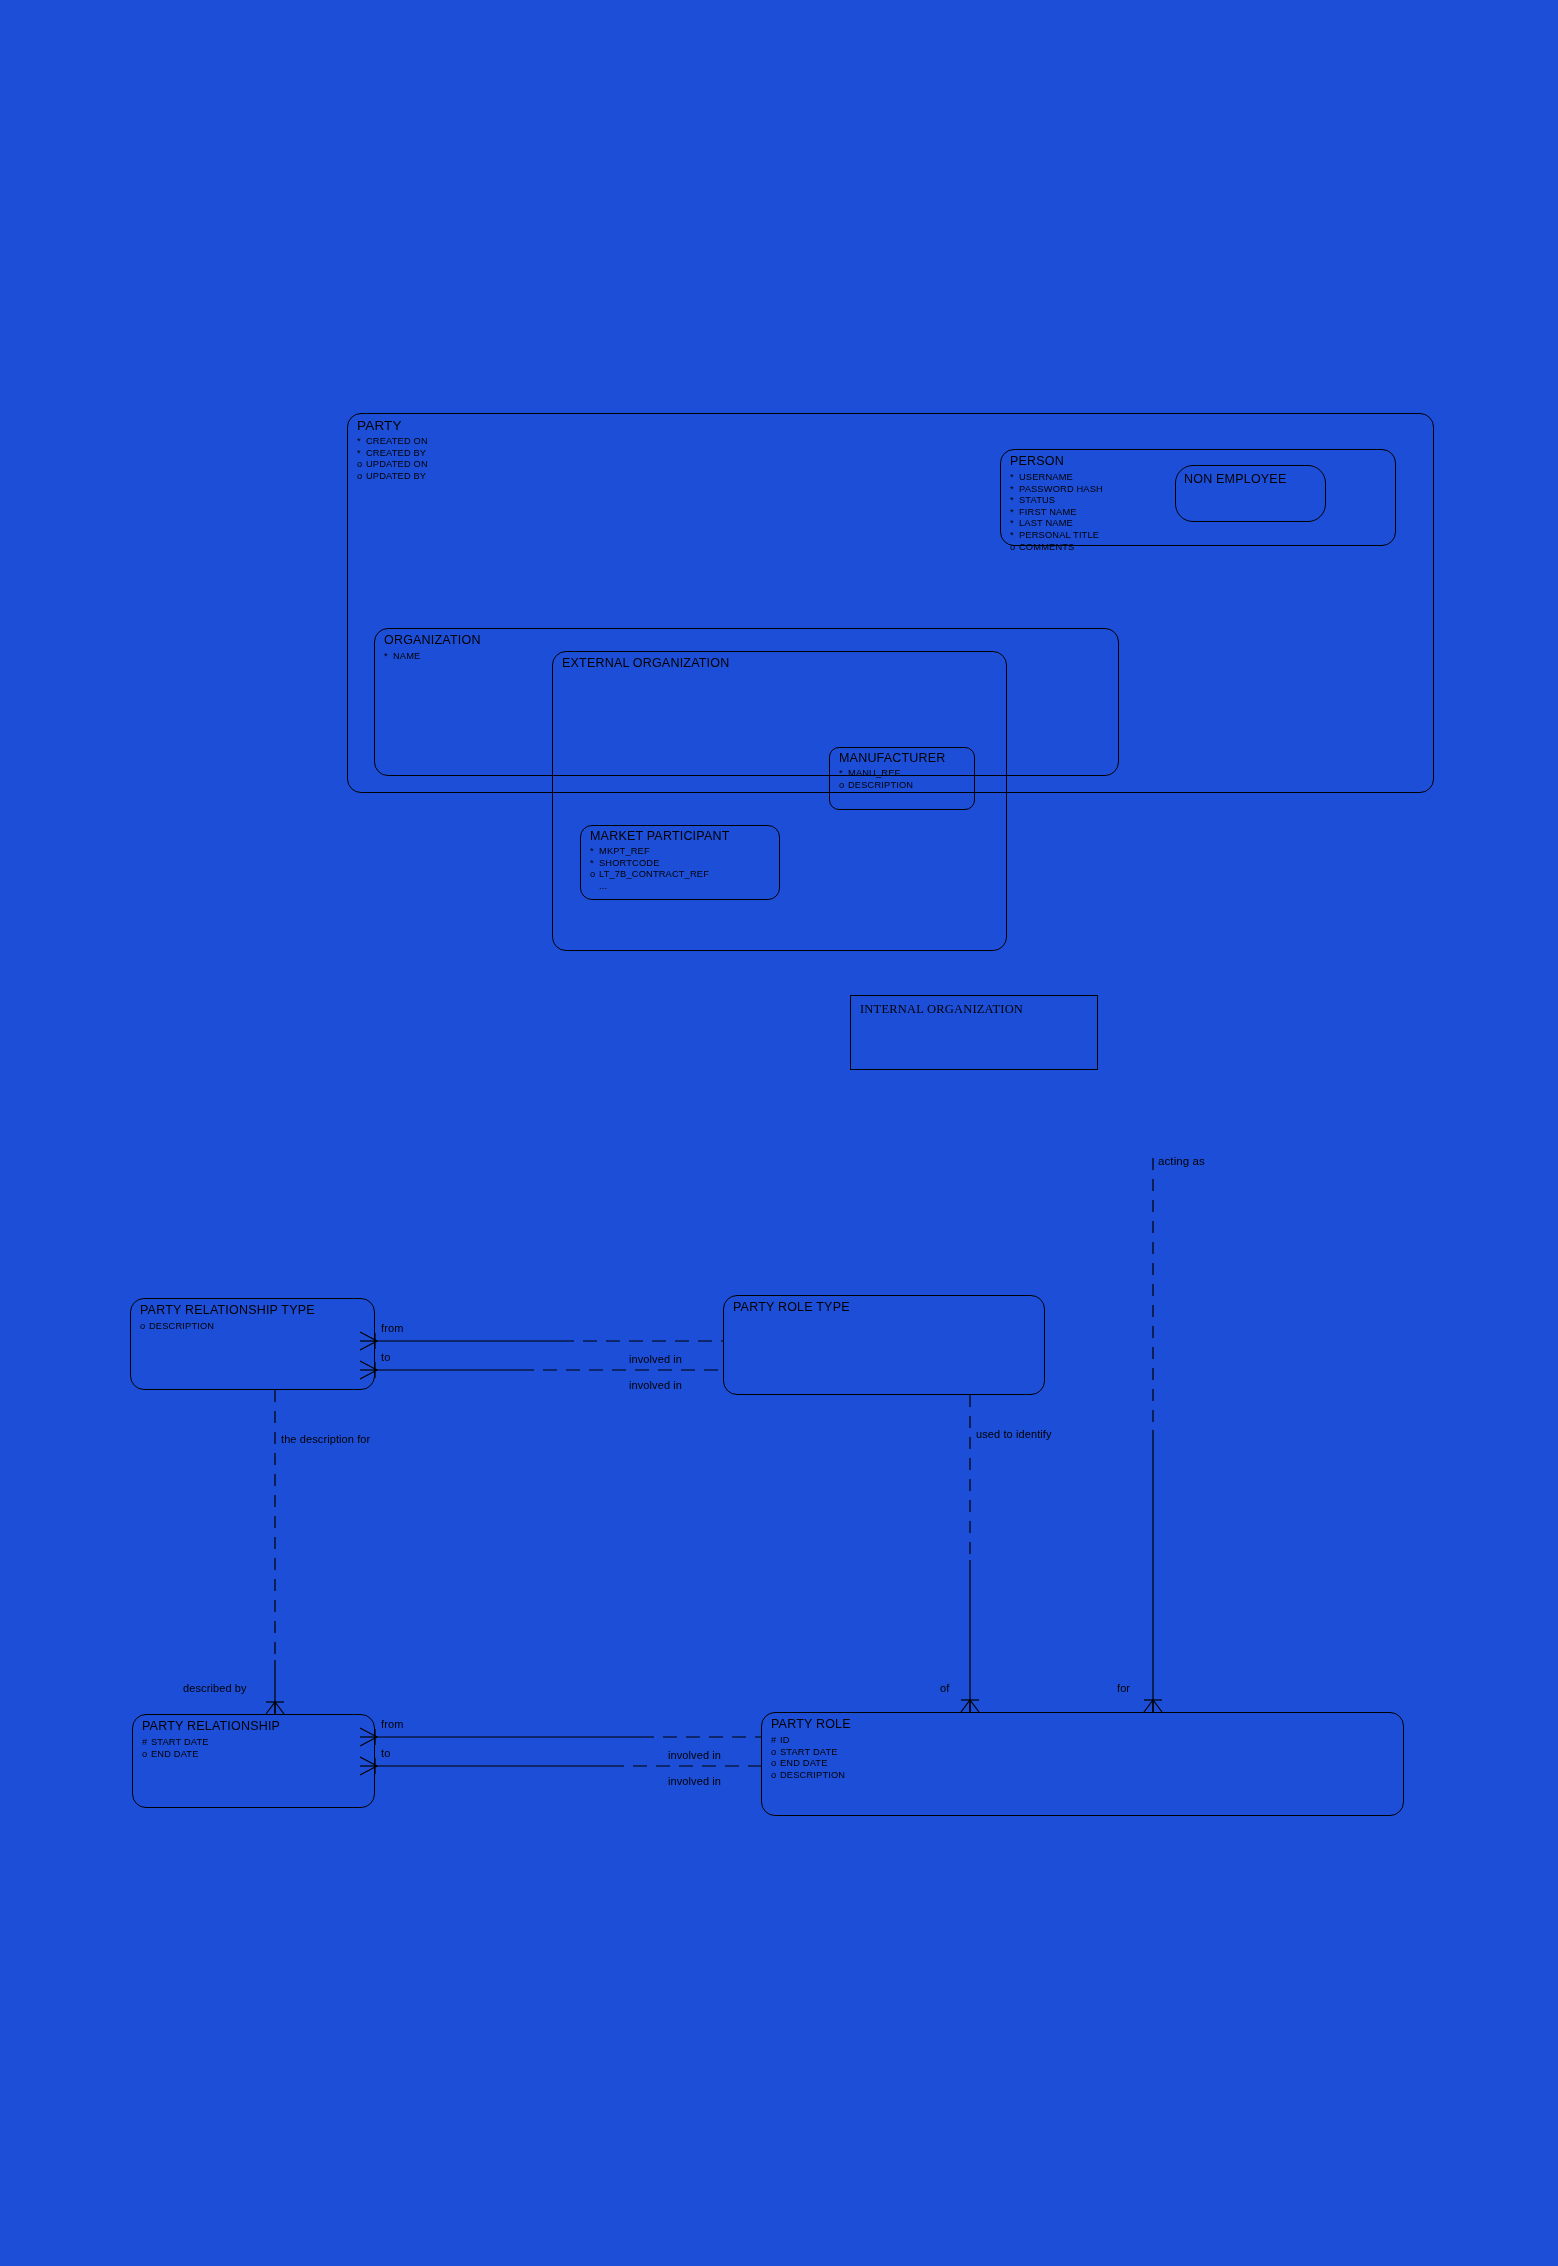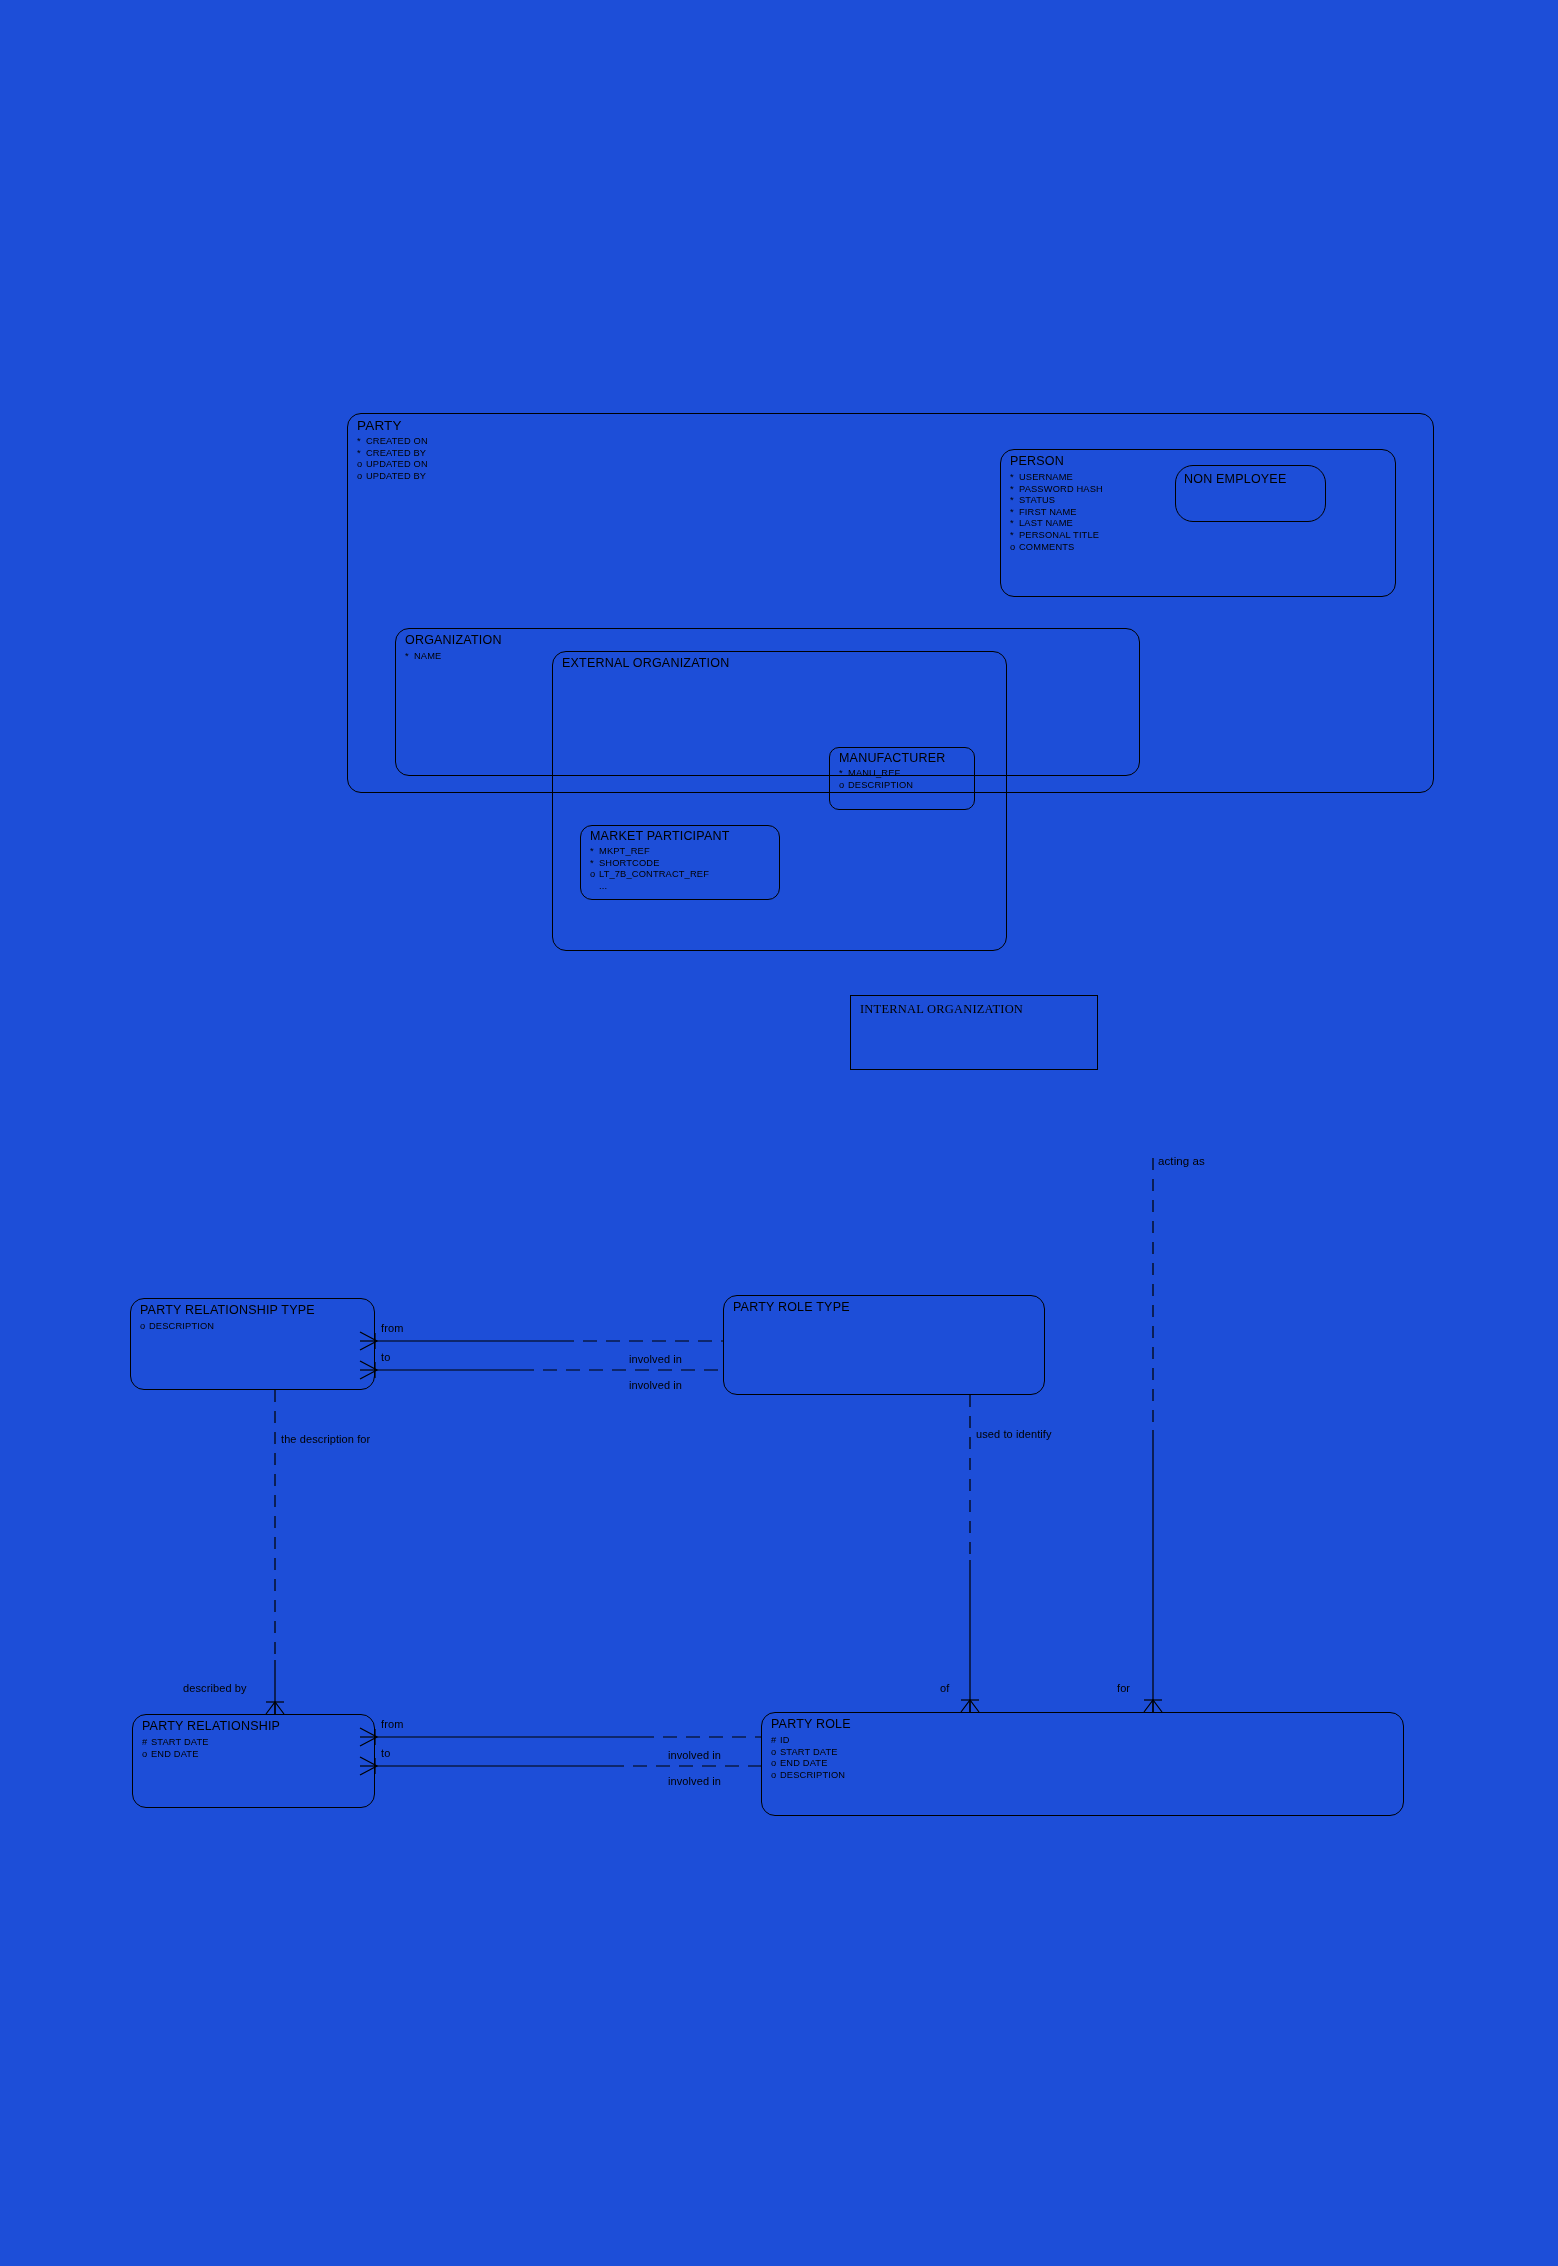--- a/index.html
+++ b/index.html
@@ -24,38 +24,38 @@
   <div class="ent" style="left:347px;top:413px;width:1087px;height:380px;">
     <div class="ent-title">PARTY</div>
     <div class="attrs">
       <span class="row"><span class="mk">*</span><span>CREATED ON</span></span>
       <span class="row"><span class="mk">*</span><span>CREATED BY</span></span>
       <span class="row"><span class="mk">o</span><span>UPDATED ON</span></span>
       <span class="row"><span class="mk">o</span><span>UPDATED BY</span></span>
     </div>
   </div>
 
-  <div class="ent" style="left:1000px;top:449px;width:396px;height:148px;">
+  <div class="ent" style="left:1000px;top:449px;width:396px;height:97px;">
     <div class="ent-title small">PERSON</div>
     <div class="attrs">
       <span class="row"><span class="mk">*</span><span>USERNAME</span></span>
       <span class="row"><span class="mk">*</span><span>PASSWORD HASH</span></span>
       <span class="row"><span class="mk">*</span><span>STATUS</span></span>
       <span class="row"><span class="mk">*</span><span>FIRST NAME</span></span>
       <span class="row"><span class="mk">*</span><span>LAST NAME</span></span>
       <span class="row"><span class="mk">*</span><span>PERSONAL TITLE</span></span>
       <span class="row"><span class="mk">o</span><span>COMMENTS</span></span>
     </div>
   </div>
 
   <div class="ent" style="left:1175px;top:465px;width:151px;height:57px;border-radius:18px;">
     <div class="ent-title small" style="top:6px;left:8px;">NON EMPLOYEE</div>
   </div>
 
-  <div class="ent" style="left:374px;top:628px;width:745px;height:148px;margin-left:21px;">
+  <div class="ent" style="left:374px;top:628px;width:745px;height:148px;">
     <div class="ent-title small">ORGANIZATION</div>
     <div class="attrs">
       <span class="row"><span class="mk">*</span><span>NAME</span></span>
     </div>
   </div>
 
   <div class="ent" style="left:552px;top:651px;width:455px;height:300px;">
     <div class="ent-title small">EXTERNAL ORGANIZATION</div>
   </div>
 

